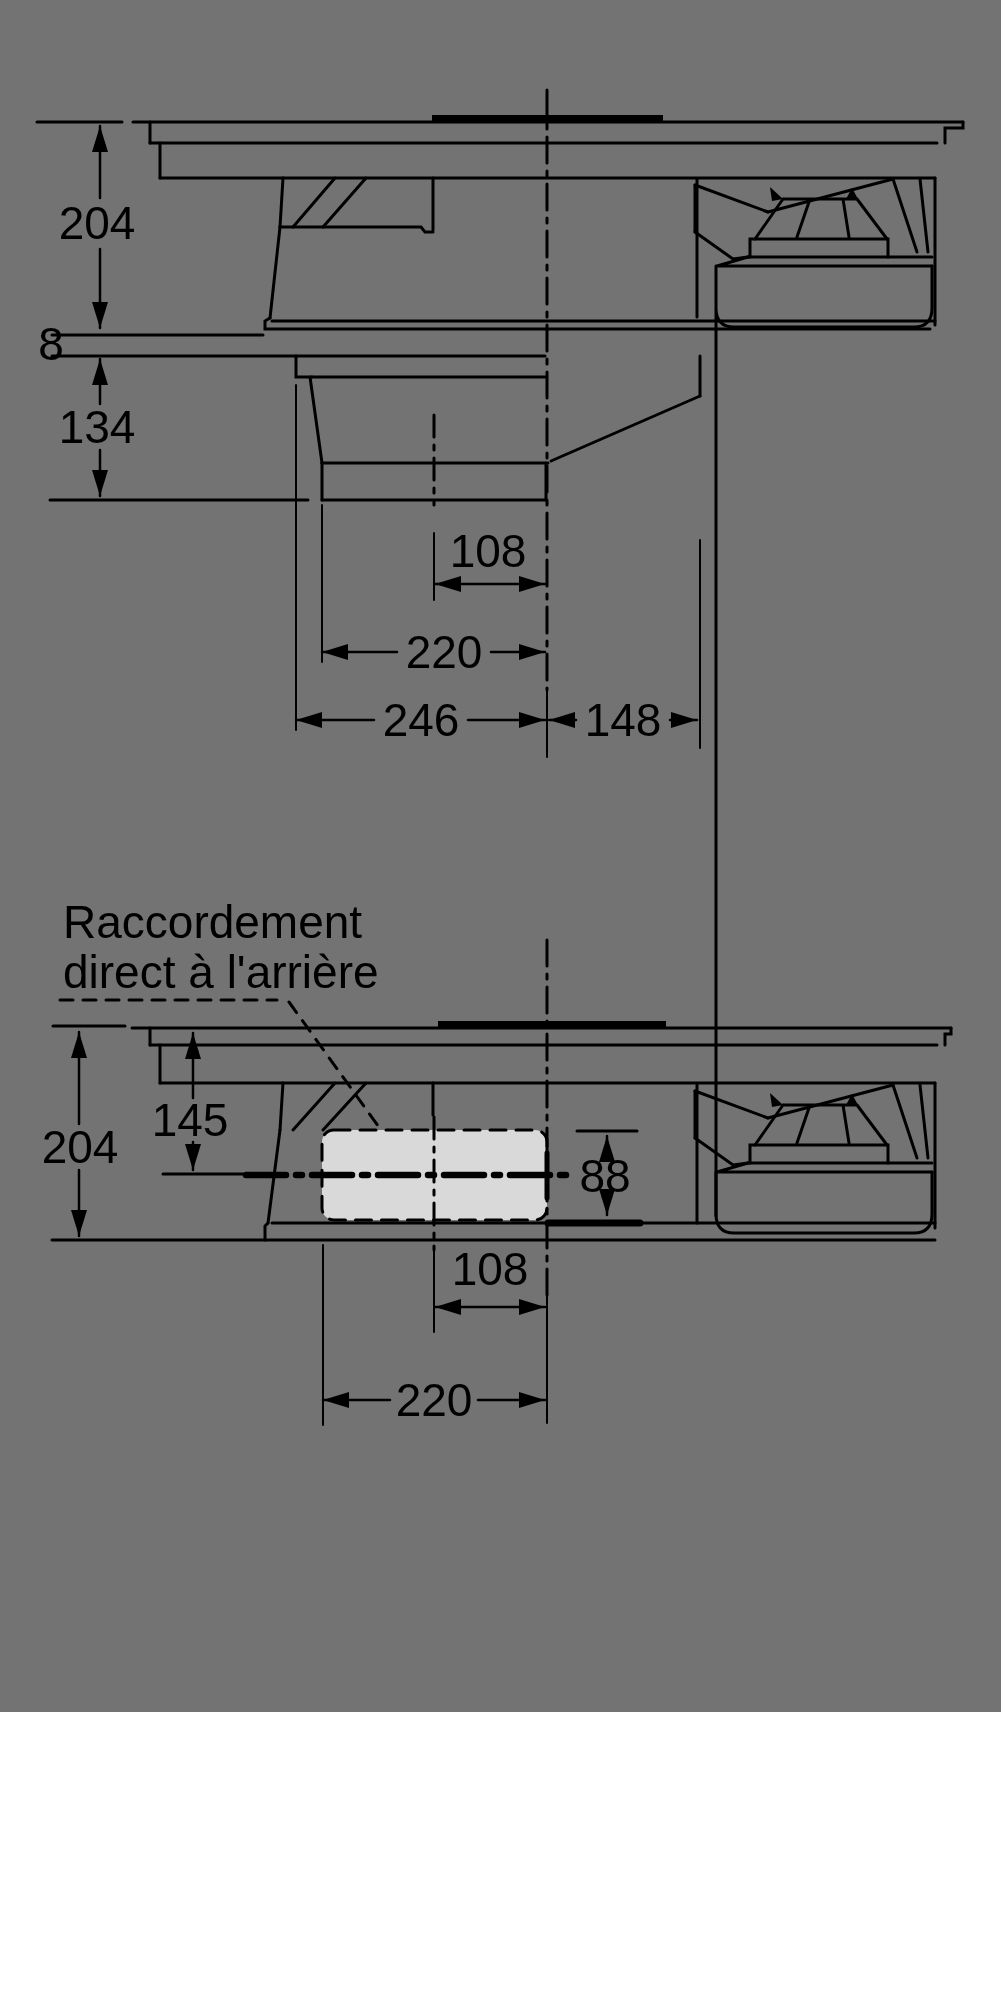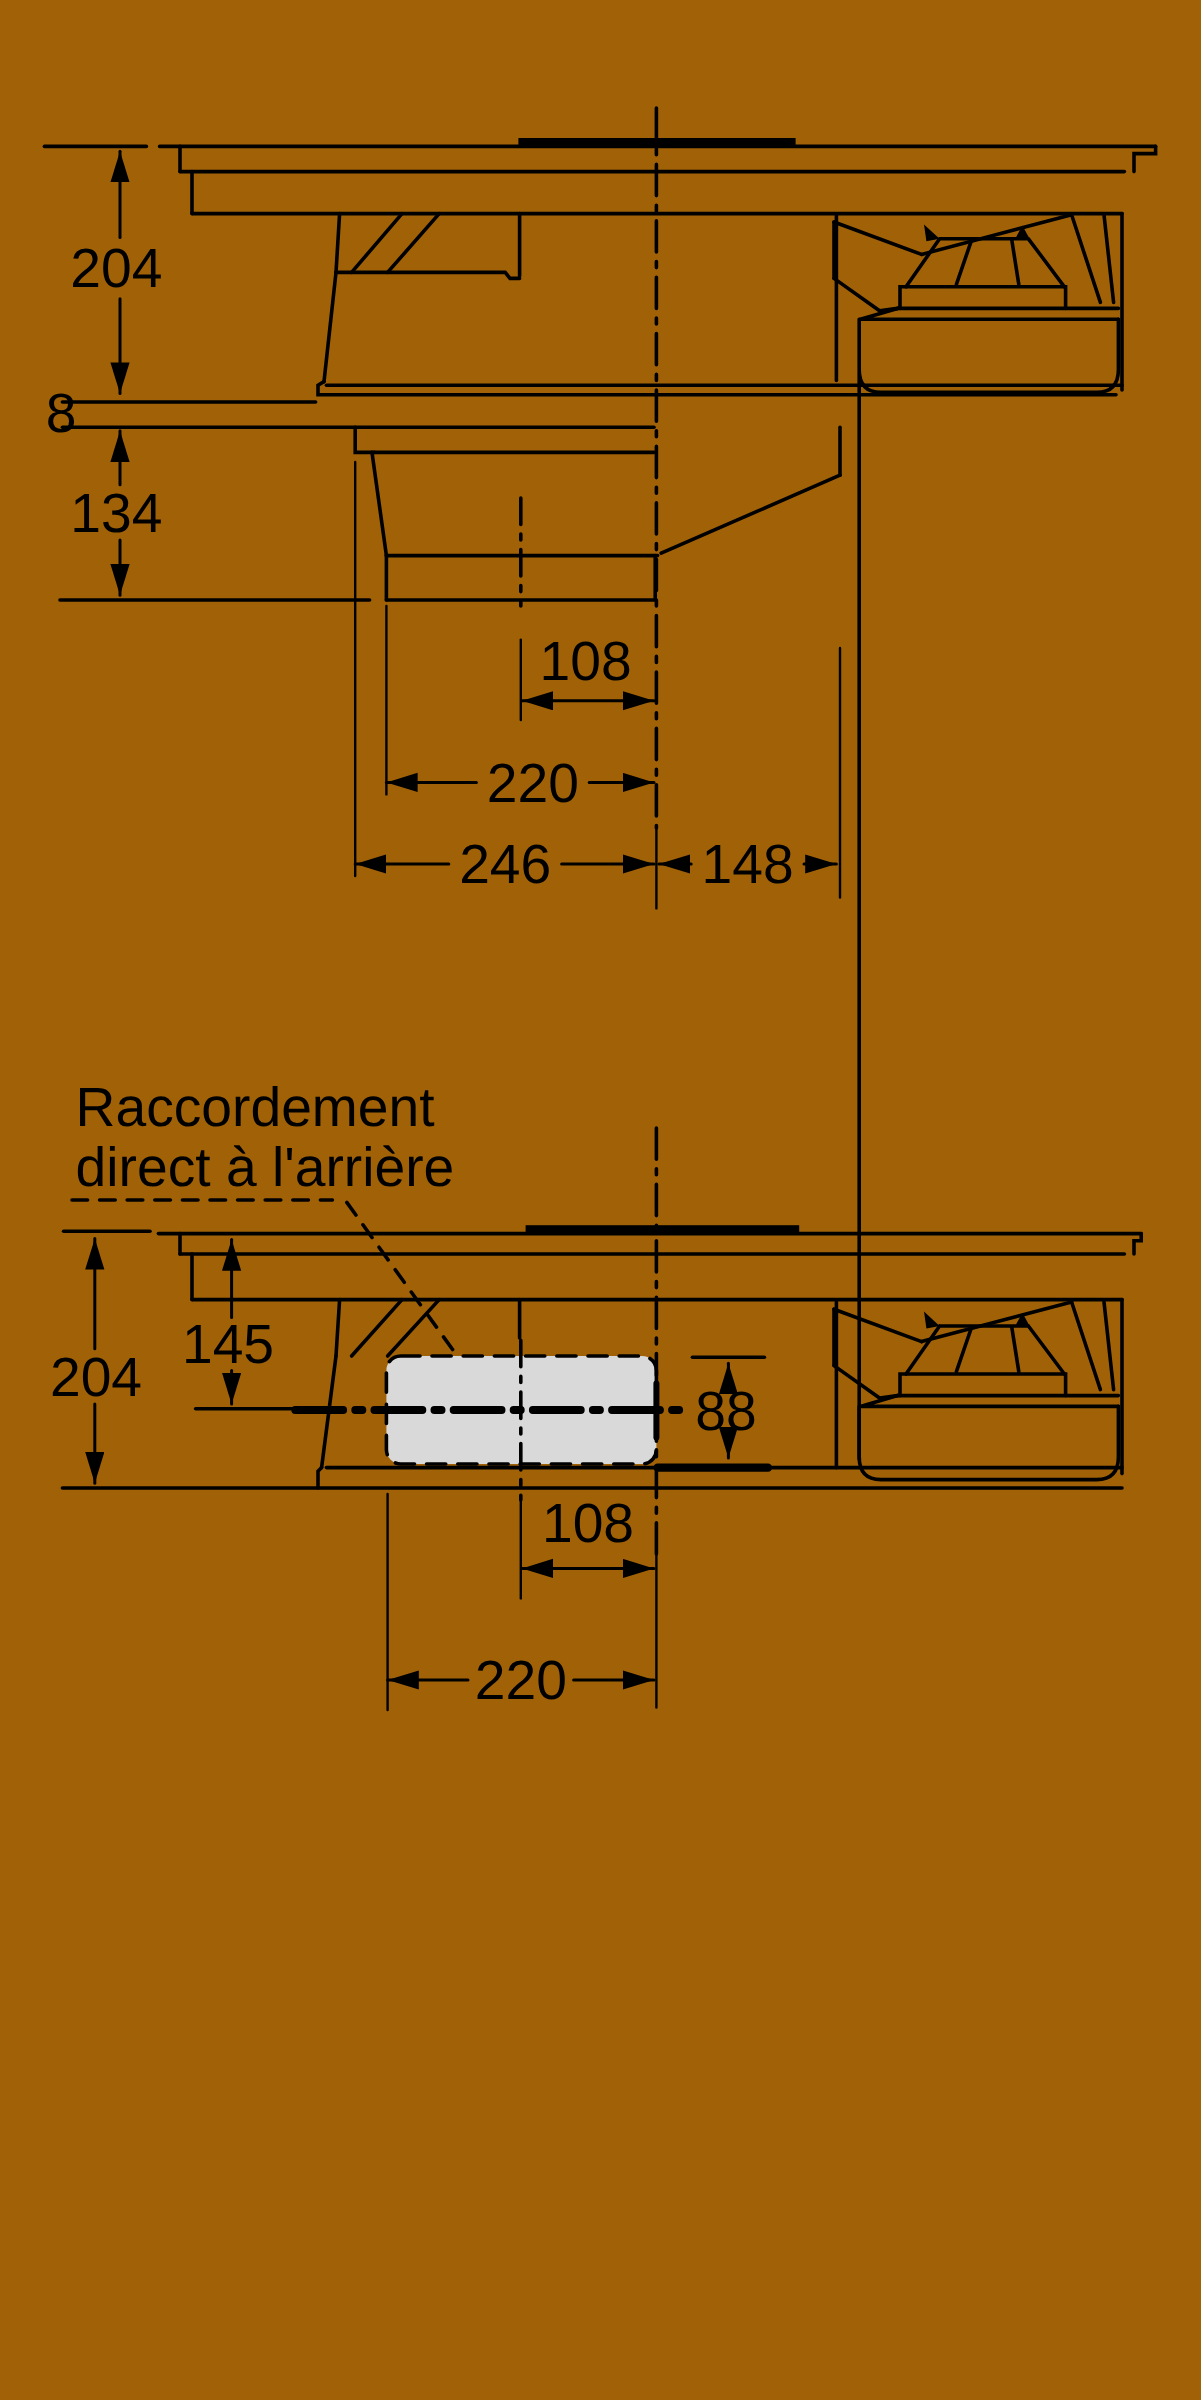--- a/index.html
+++ b/index.html
@@ -1,16 +1,16 @@
 <!DOCTYPE html>
 <html><head>
 <meta charset="utf-8">
 <style>
   html,body{margin:0;padding:0;background:#ffffff;}
-  .page{position:relative;width:1001px;height:2000px;background:#a16207;overflow:hidden;}
+  .page{position:relative;width:1001px;height:1712px;background:#737373;overflow:hidden;}
   svg{display:block;}
   text{font-family:"Liberation Sans","DejaVu Sans",sans-serif;font-size:46px;fill:#000;}
   .ann{font-size:46px;}
 </style>
 </head>
 <body>
 
 <div class="page">
 <svg width="1001" height="2000" viewBox="0 0 1001 2000">
   <defs>

